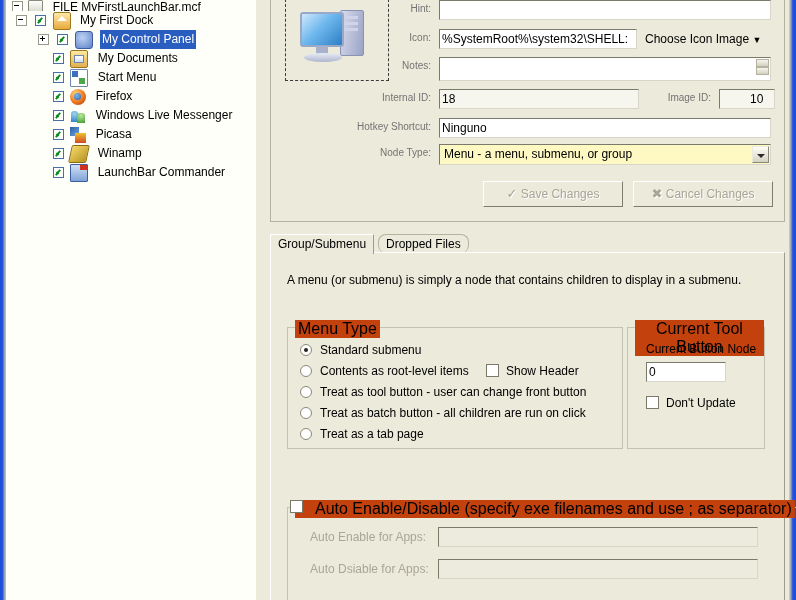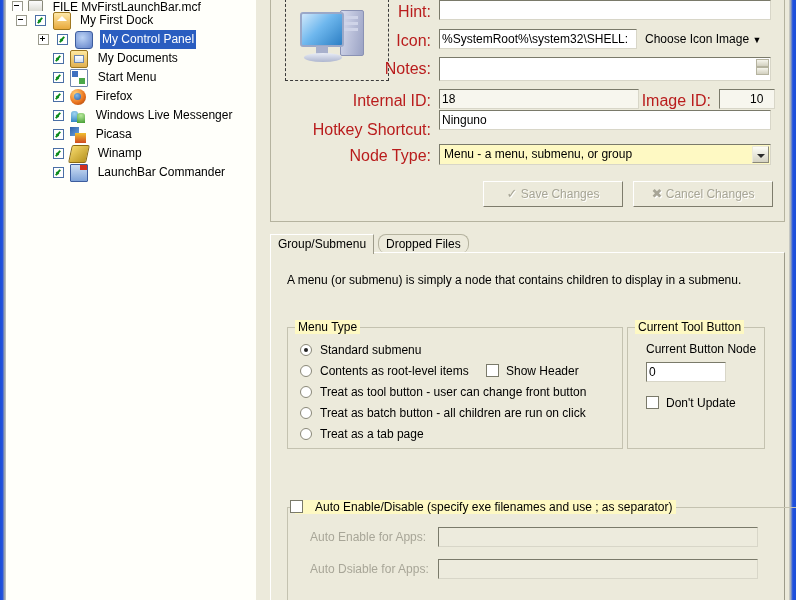--- a/index.html
+++ b/index.html
@@ -78,21 +78,21 @@
   .mon-screen{position:absolute;left:0;top:4px;width:44px;height:35px;border-radius:3px;
     background:linear-gradient(135deg,#cfe8fb 0%,#6fb8ee 45%,#2d7fc4 100%);
     border:2px solid #9aa8c8;box-sizing:border-box;}
   .mon-stand{position:absolute;left:16px;top:38px;width:12px;height:9px;background:#a8b0cc;}
   .mon-base{position:absolute;left:4px;top:45px;width:38px;height:9px;border-radius:50%;
     background:linear-gradient(#e8ecf6,#aeb6cf);}
   .mon-tower{position:absolute;left:40px;top:2px;width:24px;height:46px;border-radius:2px;
     background:linear-gradient(100deg,#d8dcee,#9aa2c4);border:1px solid #8a92b4;box-sizing:border-box;}
   .mon-tower:after{content:"";position:absolute;left:3px;top:5px;width:14px;height:3px;background:#cfd4e8;
     box-shadow:0 6px 0 #cfd4e8,0 12px 0 #cfd4e8;}
-  .flabel{position:absolute;text-align:right;font-size:16px;color:#b91c1c;}
+  .flabel{position:absolute;text-align:right;font-size:10px;color:#737373;}
   .finput{position:absolute;background:#fff;border:1px solid;
     border-color:#7a7a6a #d8d6c8 #d8d6c8 #7a7a6a;box-sizing:border-box;height:20px;
     line-height:18px;padding:0 2px;font-size:12px;font-family:"Liberation Sans",sans-serif;
     color:#000;overflow:hidden;white-space:nowrap;}
   .finput.ro{background:#F7F6EE;}
   .fbtn{position:absolute;background:#ECEADB;font-size:12px;line-height:20px;
     box-sizing:border-box;text-align:center;}
   .flat-btn{border:none;background:transparent;}
   .combo{position:absolute;background:#fef9c3;border:1px solid;
     border-color:#7a7a6a #d8d6c8 #d8d6c8 #7a7a6a;box-sizing:border-box;height:21px;
@@ -116,21 +116,21 @@
   .tabhost{position:absolute;left:14px;top:234px;right:4px;bottom:-10px;}
   .tabstrip{position:absolute;left:0;top:0;height:19px;width:100%;}
   .tab{position:absolute;top:0;height:19px;line-height:18px;padding:0 7px;font-size:12px;
     box-sizing:border-box;background:#ECEADB;border:1px solid #B5B39F;border-bottom:none;}
   .tab.active{background:#ECEADB;border-color:#ffffff #9d9b8a #ECEADB #ffffff;z-index:3;height:20px;}
   .tabbody{position:absolute;left:0;top:18px;right:0;bottom:0;background:#ECEADB;
     border:1px solid;border-color:#ffffff #9d9b8a #9d9b8a #ffffff;box-sizing:border-box;}
   .desc{position:absolute;left:16px;top:20px;font-size:12px;}
 
   .group{position:absolute;border:1px solid #C4C2B0;box-sizing:border-box;}
-  .group-cap{position:absolute;top:-8px;left:7px;background:#fef9c3;padding:0 3px;font-size:12px;text-align:center;}
+  .group-cap{position:absolute;top:-8px;left:7px;background:#c2410c;padding:0 3px;font-size:16px;text-align:center;}
   .radio{position:absolute;width:12px;height:12px;border-radius:50%;
     background:#fff;border:1px solid #8a8878;box-sizing:border-box;}
   .radio.on:after{content:"";position:absolute;left:3px;top:3px;width:4px;height:4px;
     border-radius:50%;background:#222;}
   .cb{position:absolute;width:13px;height:13px;background:#fff;
     border:1px solid #7a7a6a;box-sizing:border-box;}
   .rlabel{position:absolute;font-size:12px;white-space:nowrap;}
   .dim{color:#A8A698;}
   .grayinput{position:absolute;background:#EDEBDD;border:1px solid;
     border-color:#7a7a6a #d8d6c8 #d8d6c8 #7a7a6a;box-sizing:border-box;height:20px;}
@@ -241,21 +241,21 @@
           <div></div>
         </span>
       </div>
 
       <span class="flabel" style="left:80px;top:95px;width:80px;">Internal ID:</span>
       <div class="finput ro" style="left:168px;top:92px;width:200px;">18</div>
       <span class="flabel" style="left:330px;top:95px;width:110px;">Image ID:</span>
       <div class="finput ro" style="left:448px;top:92px;width:56px;padding-left:30px;">10</div>
 
       <span class="flabel" style="left:40px;top:124px;width:120px;">Hotkey Shortcut:</span>
-      <div class="finput" style="left:168px;top:113px;width:332px;">Ninguno</div>
+      <div class="finput" style="left:168px;top:121px;width:332px;">Ninguno</div>
 
       <span class="flabel" style="left:70px;top:150px;width:90px;">Node Type:</span>
       <div class="combo" style="left:168px;top:147px;width:332px;">
         <span>Menu - a menu, submenu, or group</span>
         <span class="combo-arrow"></span>
       </div>
 
       <div class="btn3d" style="left:212px;top:184px;width:140px;height:26px;">
         <span style="font-size:13px;">✓</span>
         <span>Save Changes</span>

